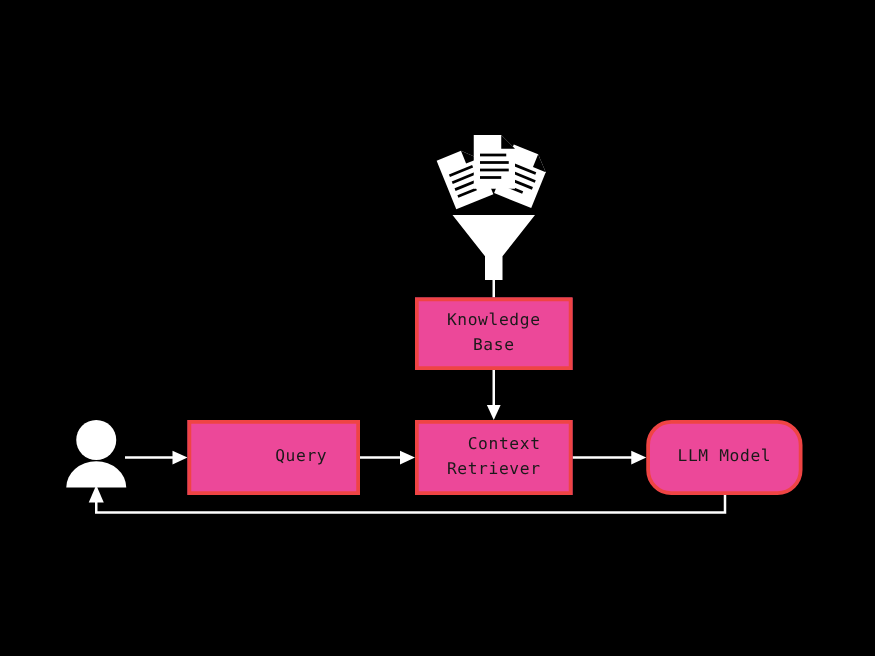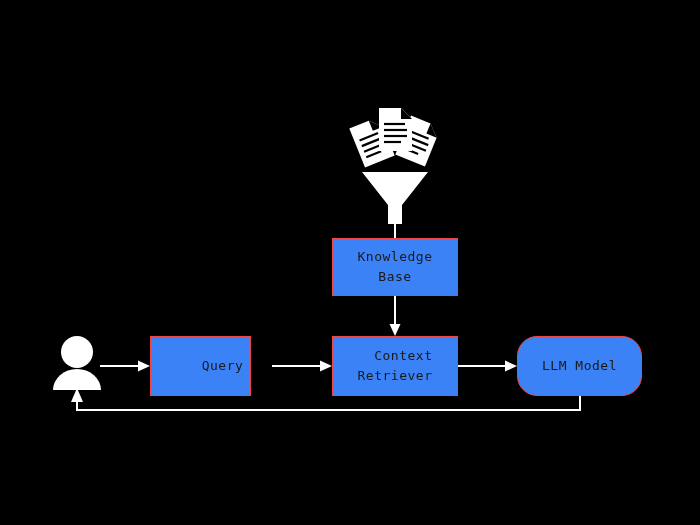--- a/index.html
+++ b/index.html
@@ -18,37 +18,37 @@
   svg.layer {
     position: absolute;
     left: 0;
     top: 0;
     width: 700px;
     height: 525px;
     overflow: visible;
   }
   .node-box {
     position: absolute;
-    background: #3b82f6;
-    border: 1px solid #ef4444;
+    background: #ec4899;
+    border: 3px solid #ef4444;
     box-sizing: border-box;
     display: flex;
     align-items: center;
     justify-content: center;
     text-align: center;
   }
   .node-label {
     color: #1a1a1a;
     font-family: "DejaVu Sans Mono", "Liberation Mono", monospace;
     font-size: 13px;
     line-height: 20px;
     letter-spacing: 0.5px;
     white-space: pre-line;
   }
-  #query-box   { left: 150px; top: 336px; width: 101px; height: 60px; padding-left: 44px; }
+  #query-box   { left: 150px; top: 336px; width: 138px; height: 60px; padding-left: 44px; }
   #retriever-box { left: 332px; top: 336px; width: 126px; height: 60px; text-align: right; }
   #llm-box     { left: 517px; top: 336px; width: 125px; height: 60px; border-radius: 20px; }
   #kb-box      { left: 332px; top: 238px; width: 126px; height: 58px; }
 </style>
 </head>
 <body>
 
 <div id="canvas">
 
   <svg class="layer" viewBox="0 0 700 525" xmlns="http://www.w3.org/2000/svg">

